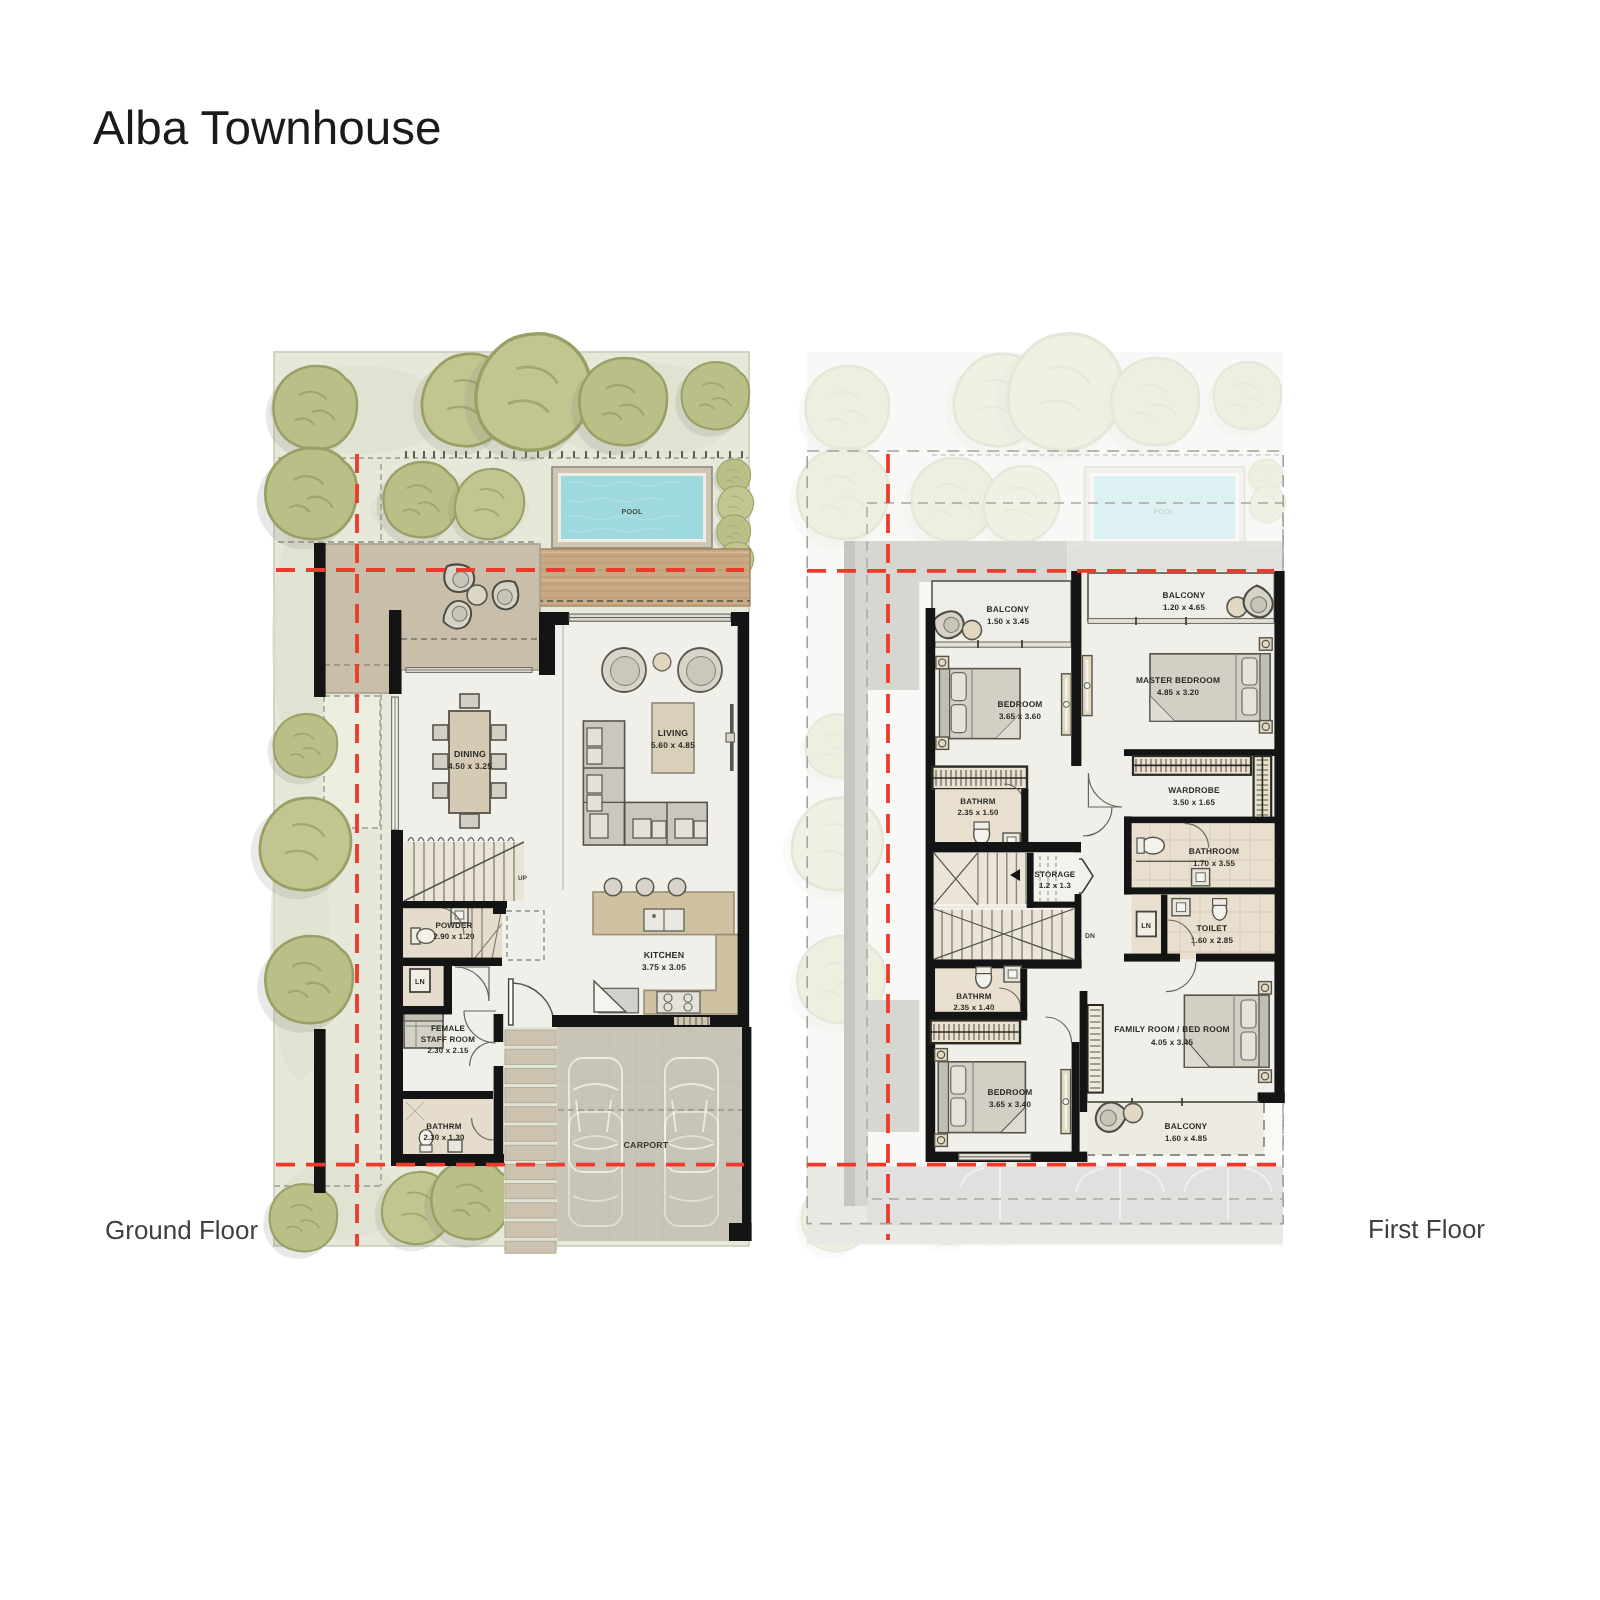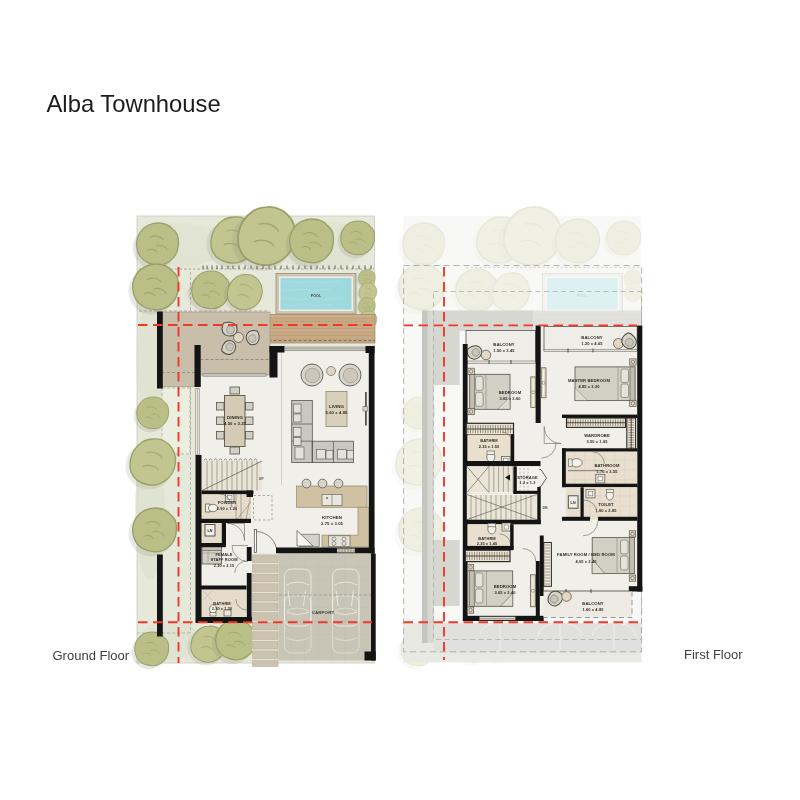--- a/index.html
+++ b/index.html
@@ -1,16 +1,16 @@
 <!DOCTYPE html>
 <html><head>
 <meta charset="utf-8">
 <style>
   html,body{margin:0;padding:0;background:#fff;}
-  .page{width:800px;height:668px;position:relative;font-family:"Liberation Sans",sans-serif;margin-top:40px;}
+  .page{width:800px;height:668px;position:relative;font-family:"Liberation Sans",sans-serif;}
   svg text{font-family:"Liberation Sans",sans-serif;font-weight:700;letter-spacing:0.1px;}
   text.big{font-weight:400;letter-spacing:0;}
 </style>
 </head>
 <body>
 <div class="page">
 <svg width="800" height="800" viewBox="0 0 800 800">
 <defs>
 
 <g id="tree">

